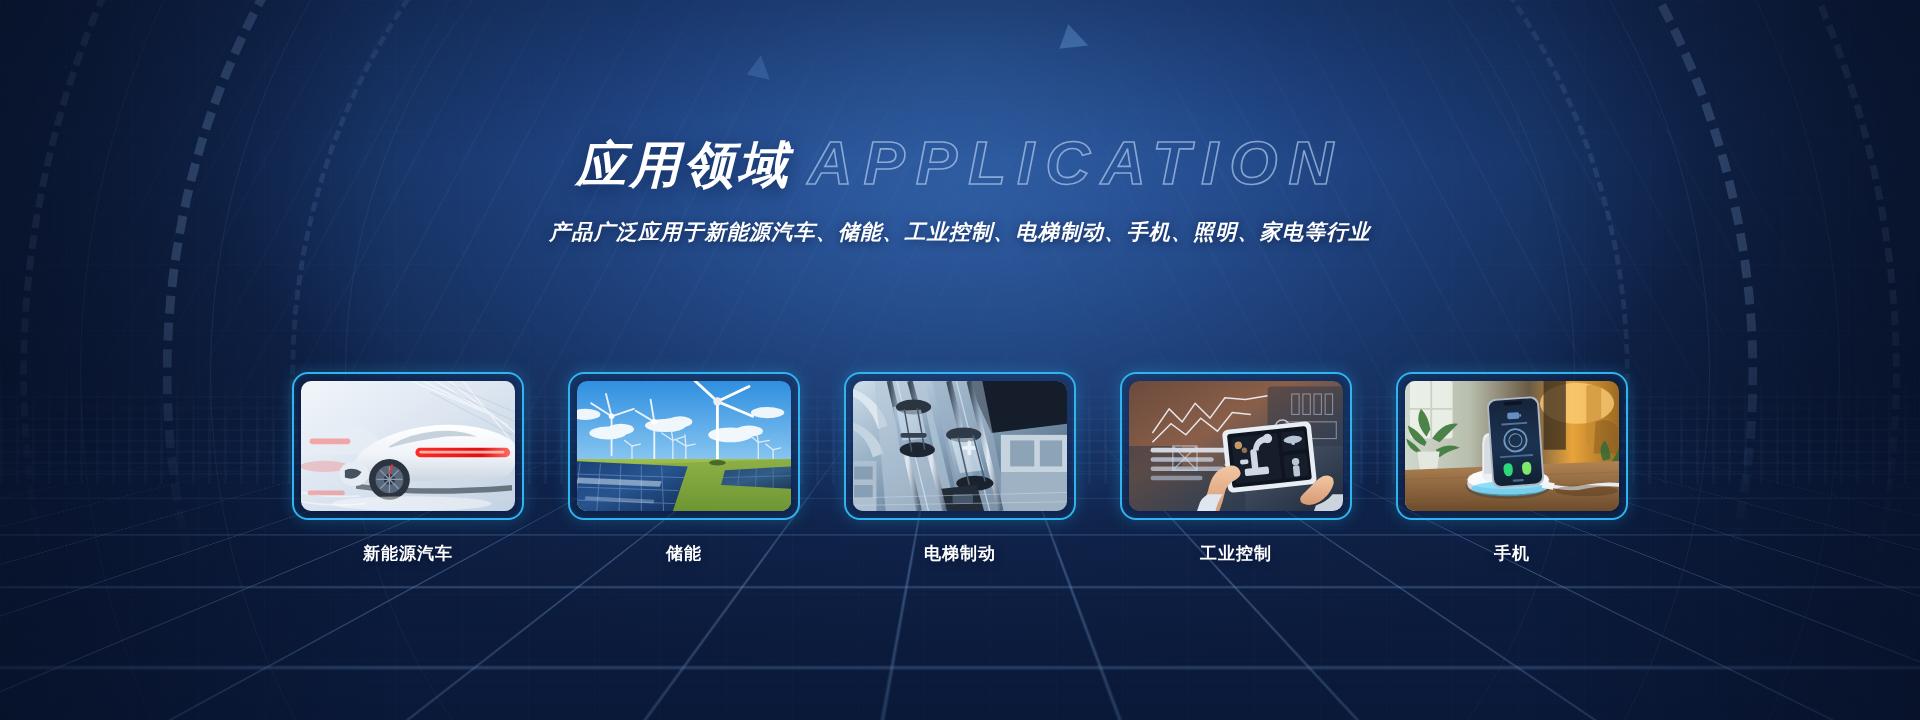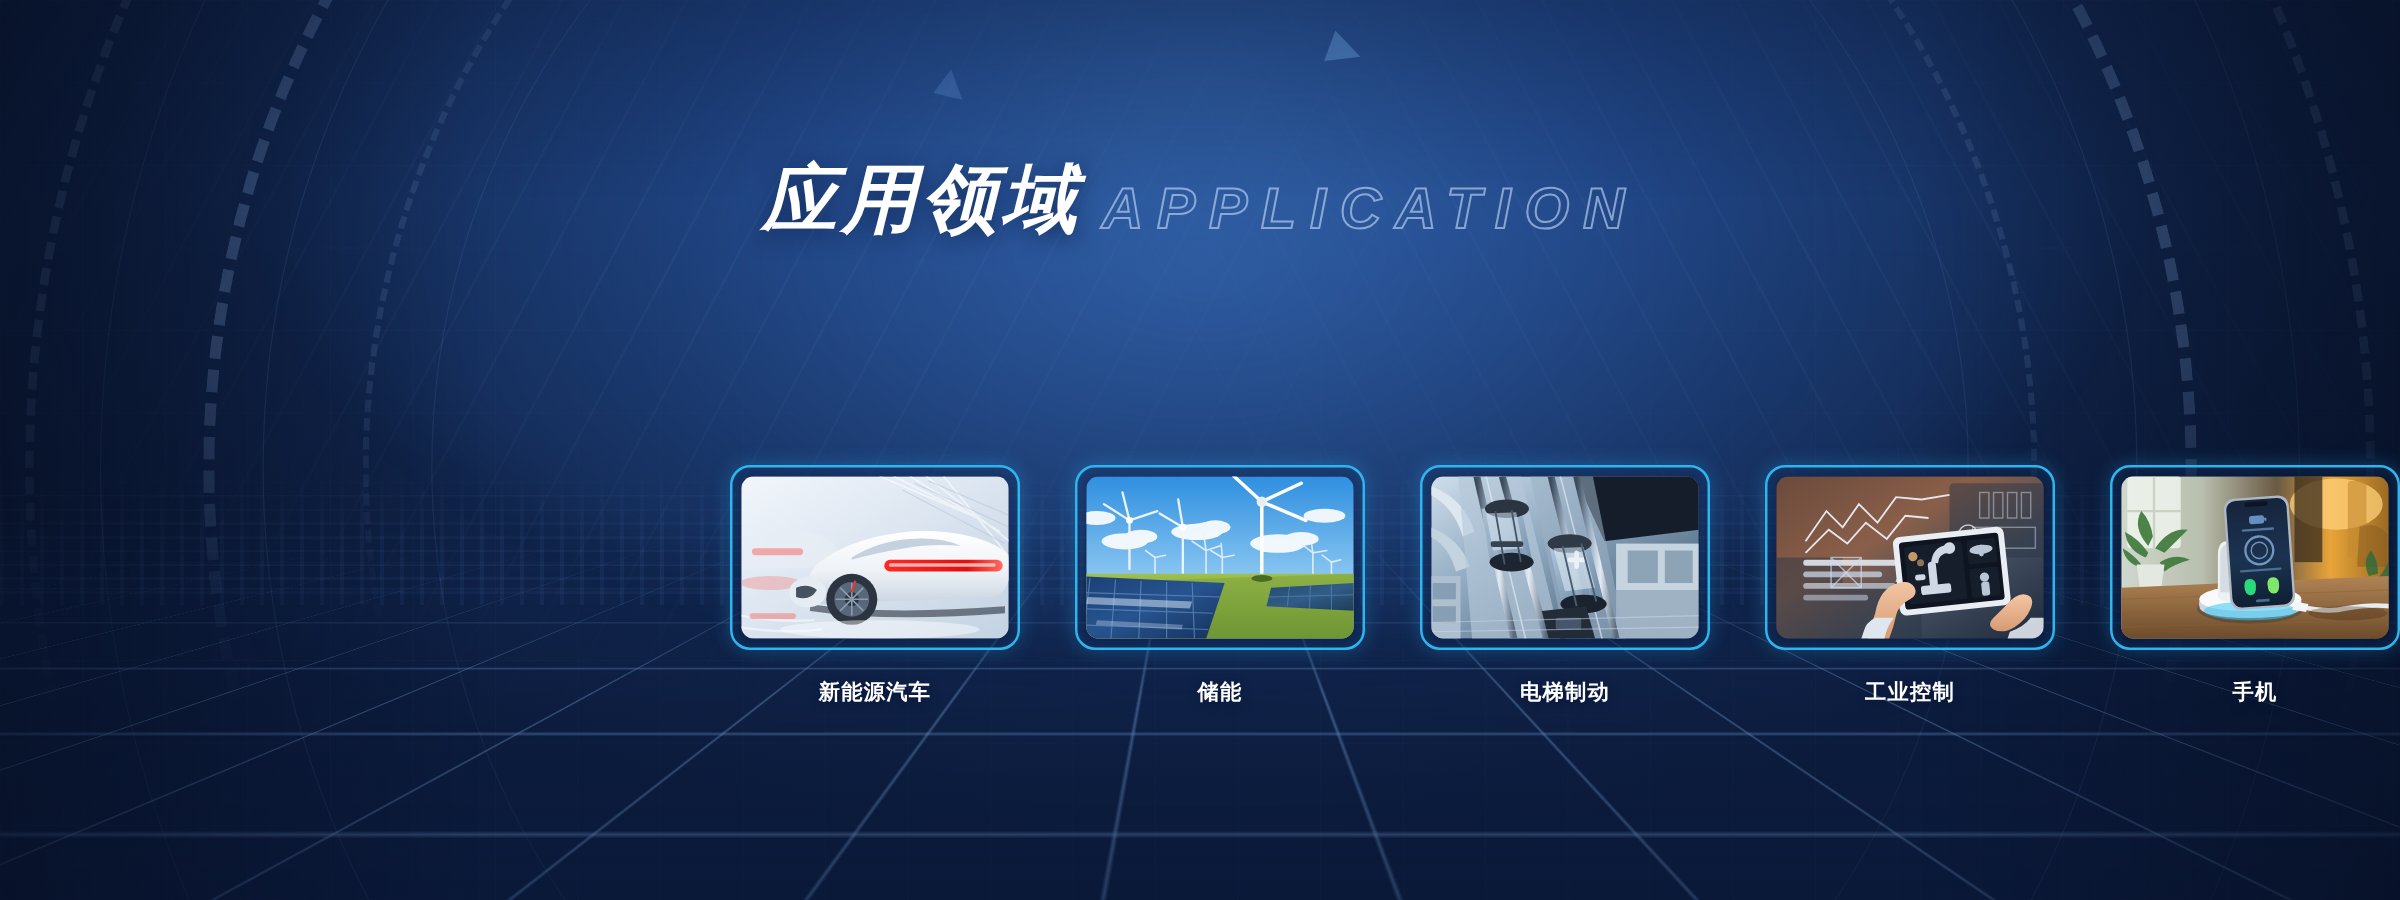--- a/index.html
+++ b/index.html
@@ -152,31 +152,31 @@
   .head{
     position:absolute; left:0; right:0; top:130px;
     text-align:center;
     pointer-events:none;
   }
   .title-row{
     display:inline-flex; align-items:baseline; justify-content:center;
     gap:16px;
   }
   .title-cn{
-    font-size:60px;
+    font-size:50px;
     font-weight:bold;
     font-style:italic;
     color:#ffffff;
     letter-spacing:4px;
     line-height:1;
     text-shadow:0 4px 18px rgba(5,20,55,.55);
     font-family:"DejaVu Sans","Liberation Sans",sans-serif;
   }
   .title-en{
-    font-size:46px;
+    font-size:62px;
     font-weight:bold;
     font-style:italic;
     letter-spacing:11px;
     line-height:1;
     color:transparent;
     -webkit-text-stroke:1.6px rgba(196,218,248,.62);
     position:relative;
     top:2px;
   }
   .subtitle{
@@ -187,21 +187,21 @@
     color:#ffffff;
     letter-spacing:1.2px;
     text-shadow:0 2px 10px rgba(5,20,55,.6);
     font-family:"DejaVu Sans","Liberation Sans",sans-serif;
   }
 
   
   .cards{
     position:absolute; left:0; right:0; top:372px;
     display:flex;
-    justify-content:flex-end;
+    justify-content:center;
     align-items:flex-start;
     gap:44px;
   }
   .card{
     width:232px;
     display:flex; flex-direction:column; align-items:center;
   }
   .frame{
     width:232px; height:148px;
     border:2.5px solid #2fb4ef;
@@ -256,20 +256,21 @@
     <div class="floor-tint"></div>
   </div>
 
   <div class="vignette"></div>
 
   <div class="head">
     <div class="title-row">
       <span class="title-cn">应用领域</span>
       <span class="title-en">APPLICATION</span>
     </div>
+    <div class="subtitle">产品广泛应用于新能源汽车、储能、工业控制、电梯制动、手机、照明、家电等行业</div>
   </div>
 
   <div class="cards">
 
     <div class="card">
       <div class="frame">
         <div class="thumb">
           <svg viewBox="0 0 232 140" preserveAspectRatio="xMidYMid slice" aria-hidden="true">
             <defs>
               <linearGradient id="c1bg" x1="0" y1="0" x2="1" y2="1">

